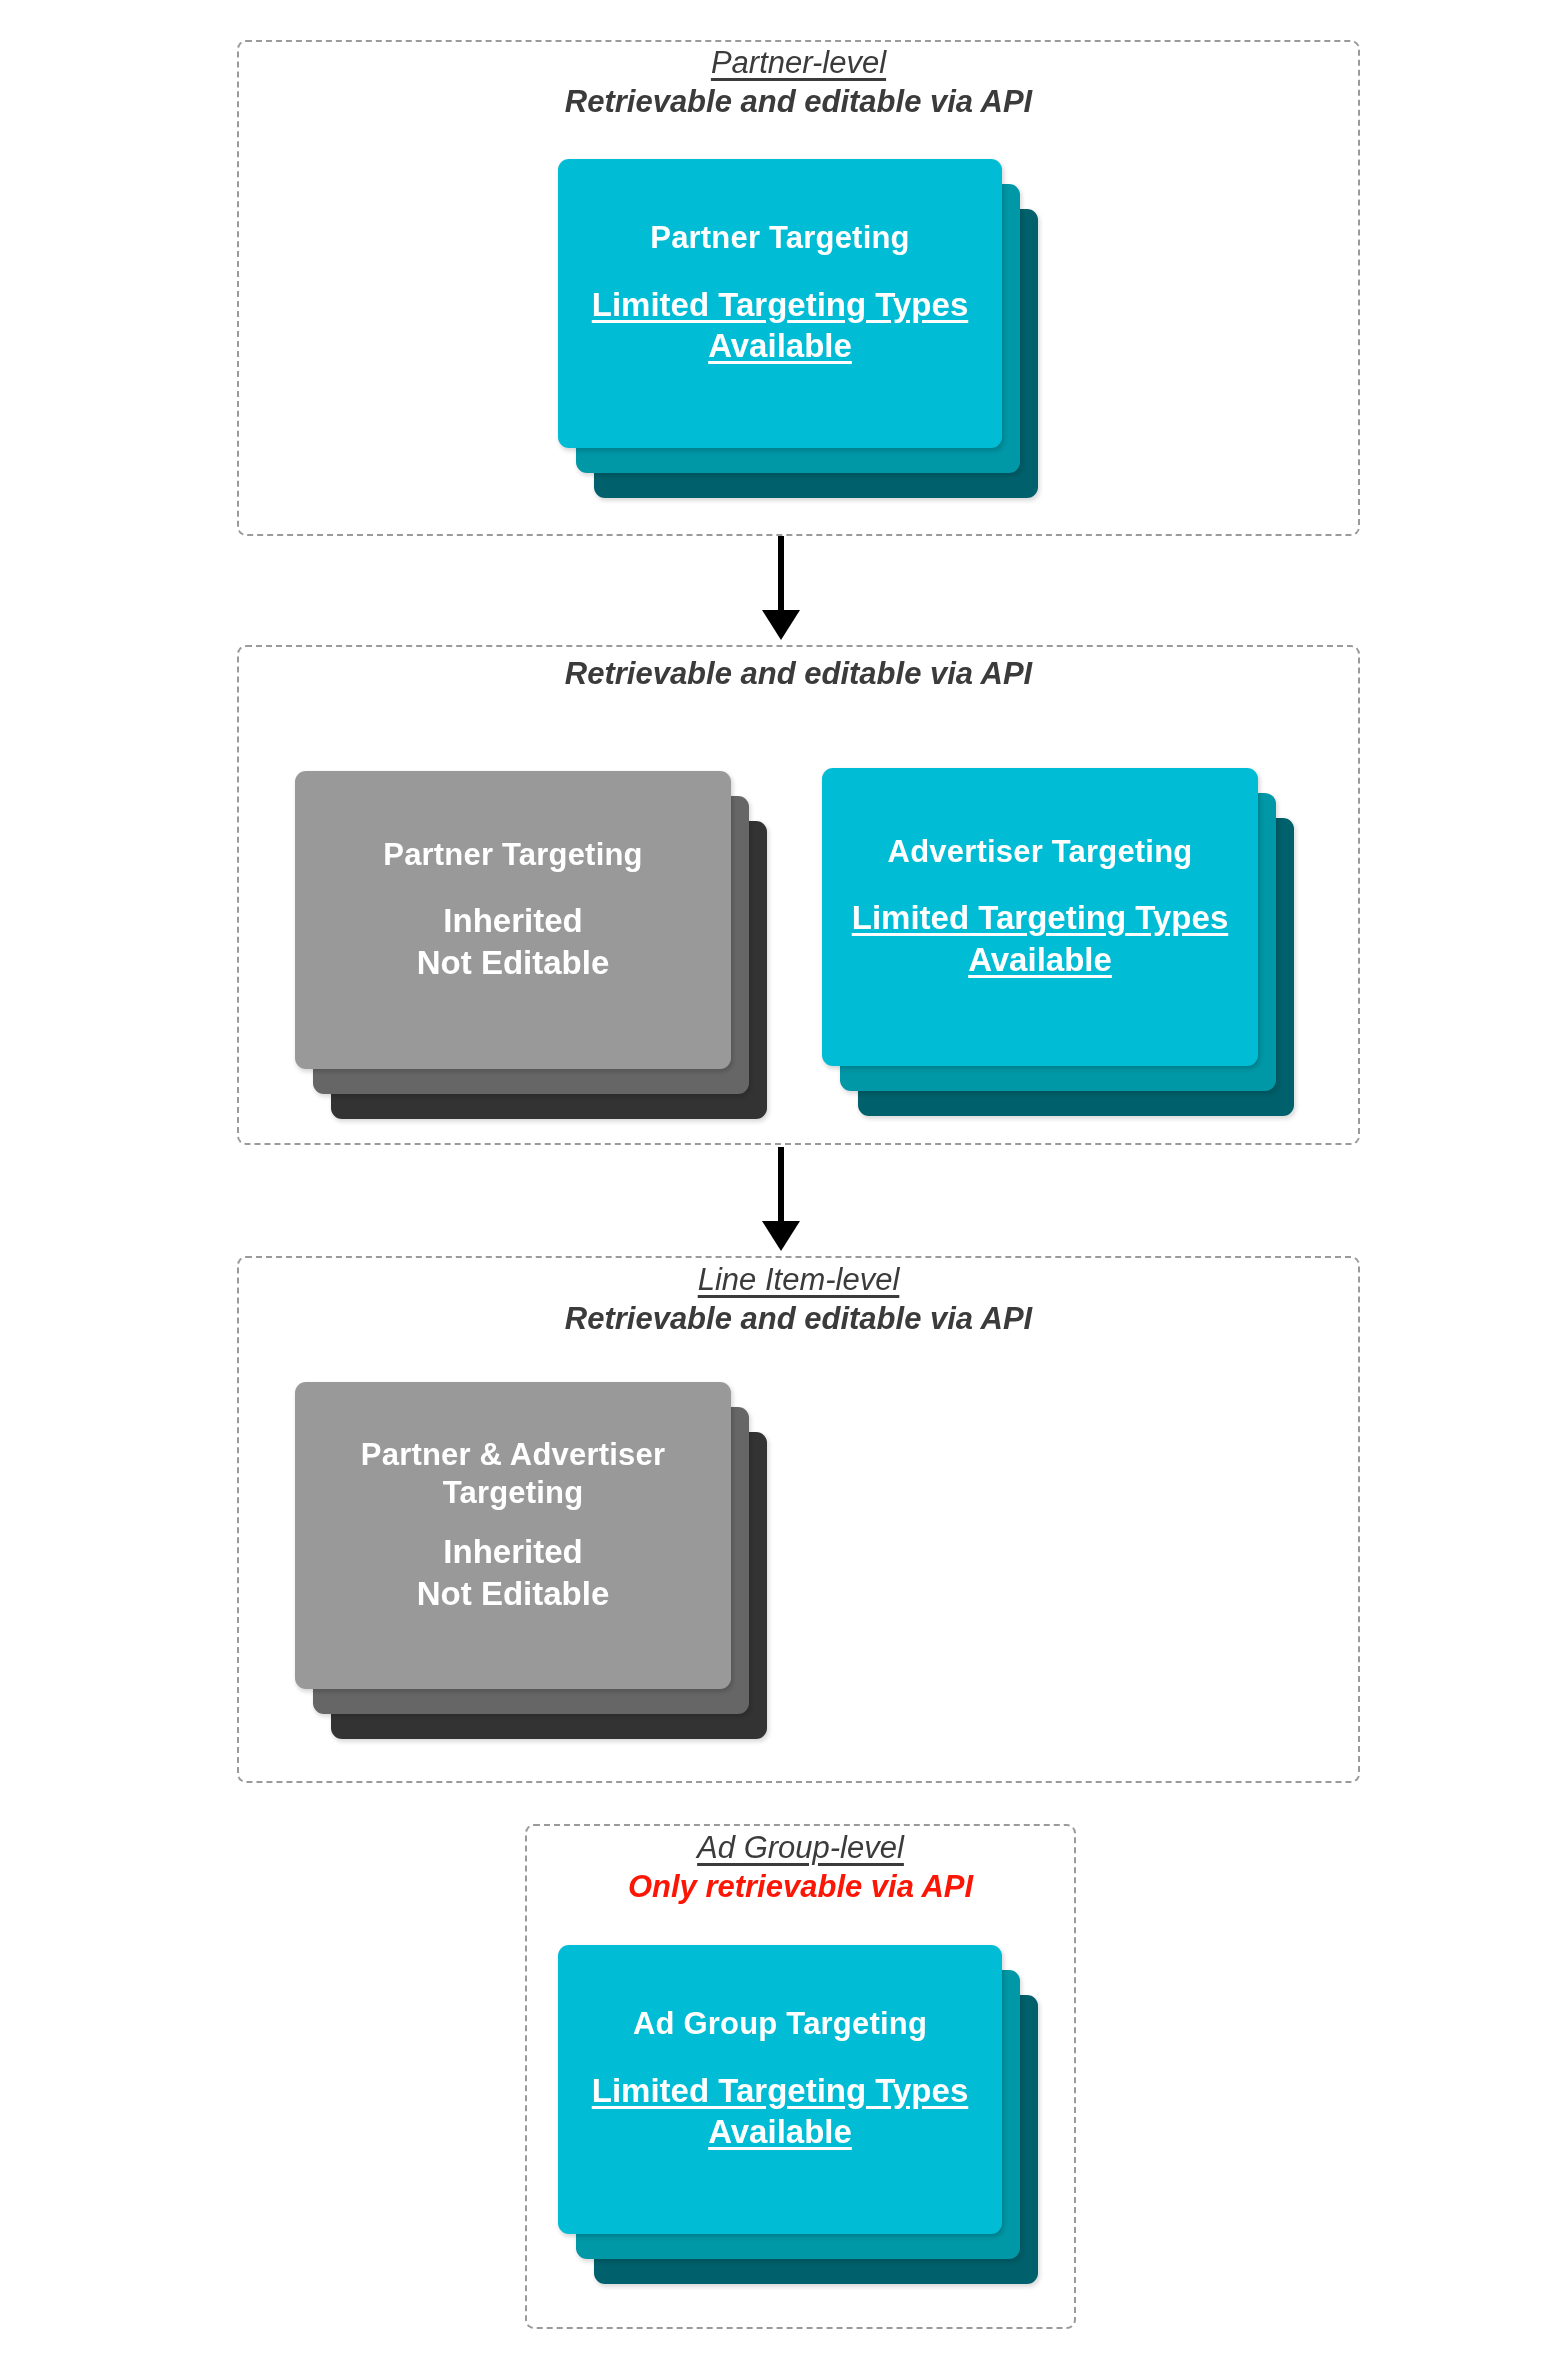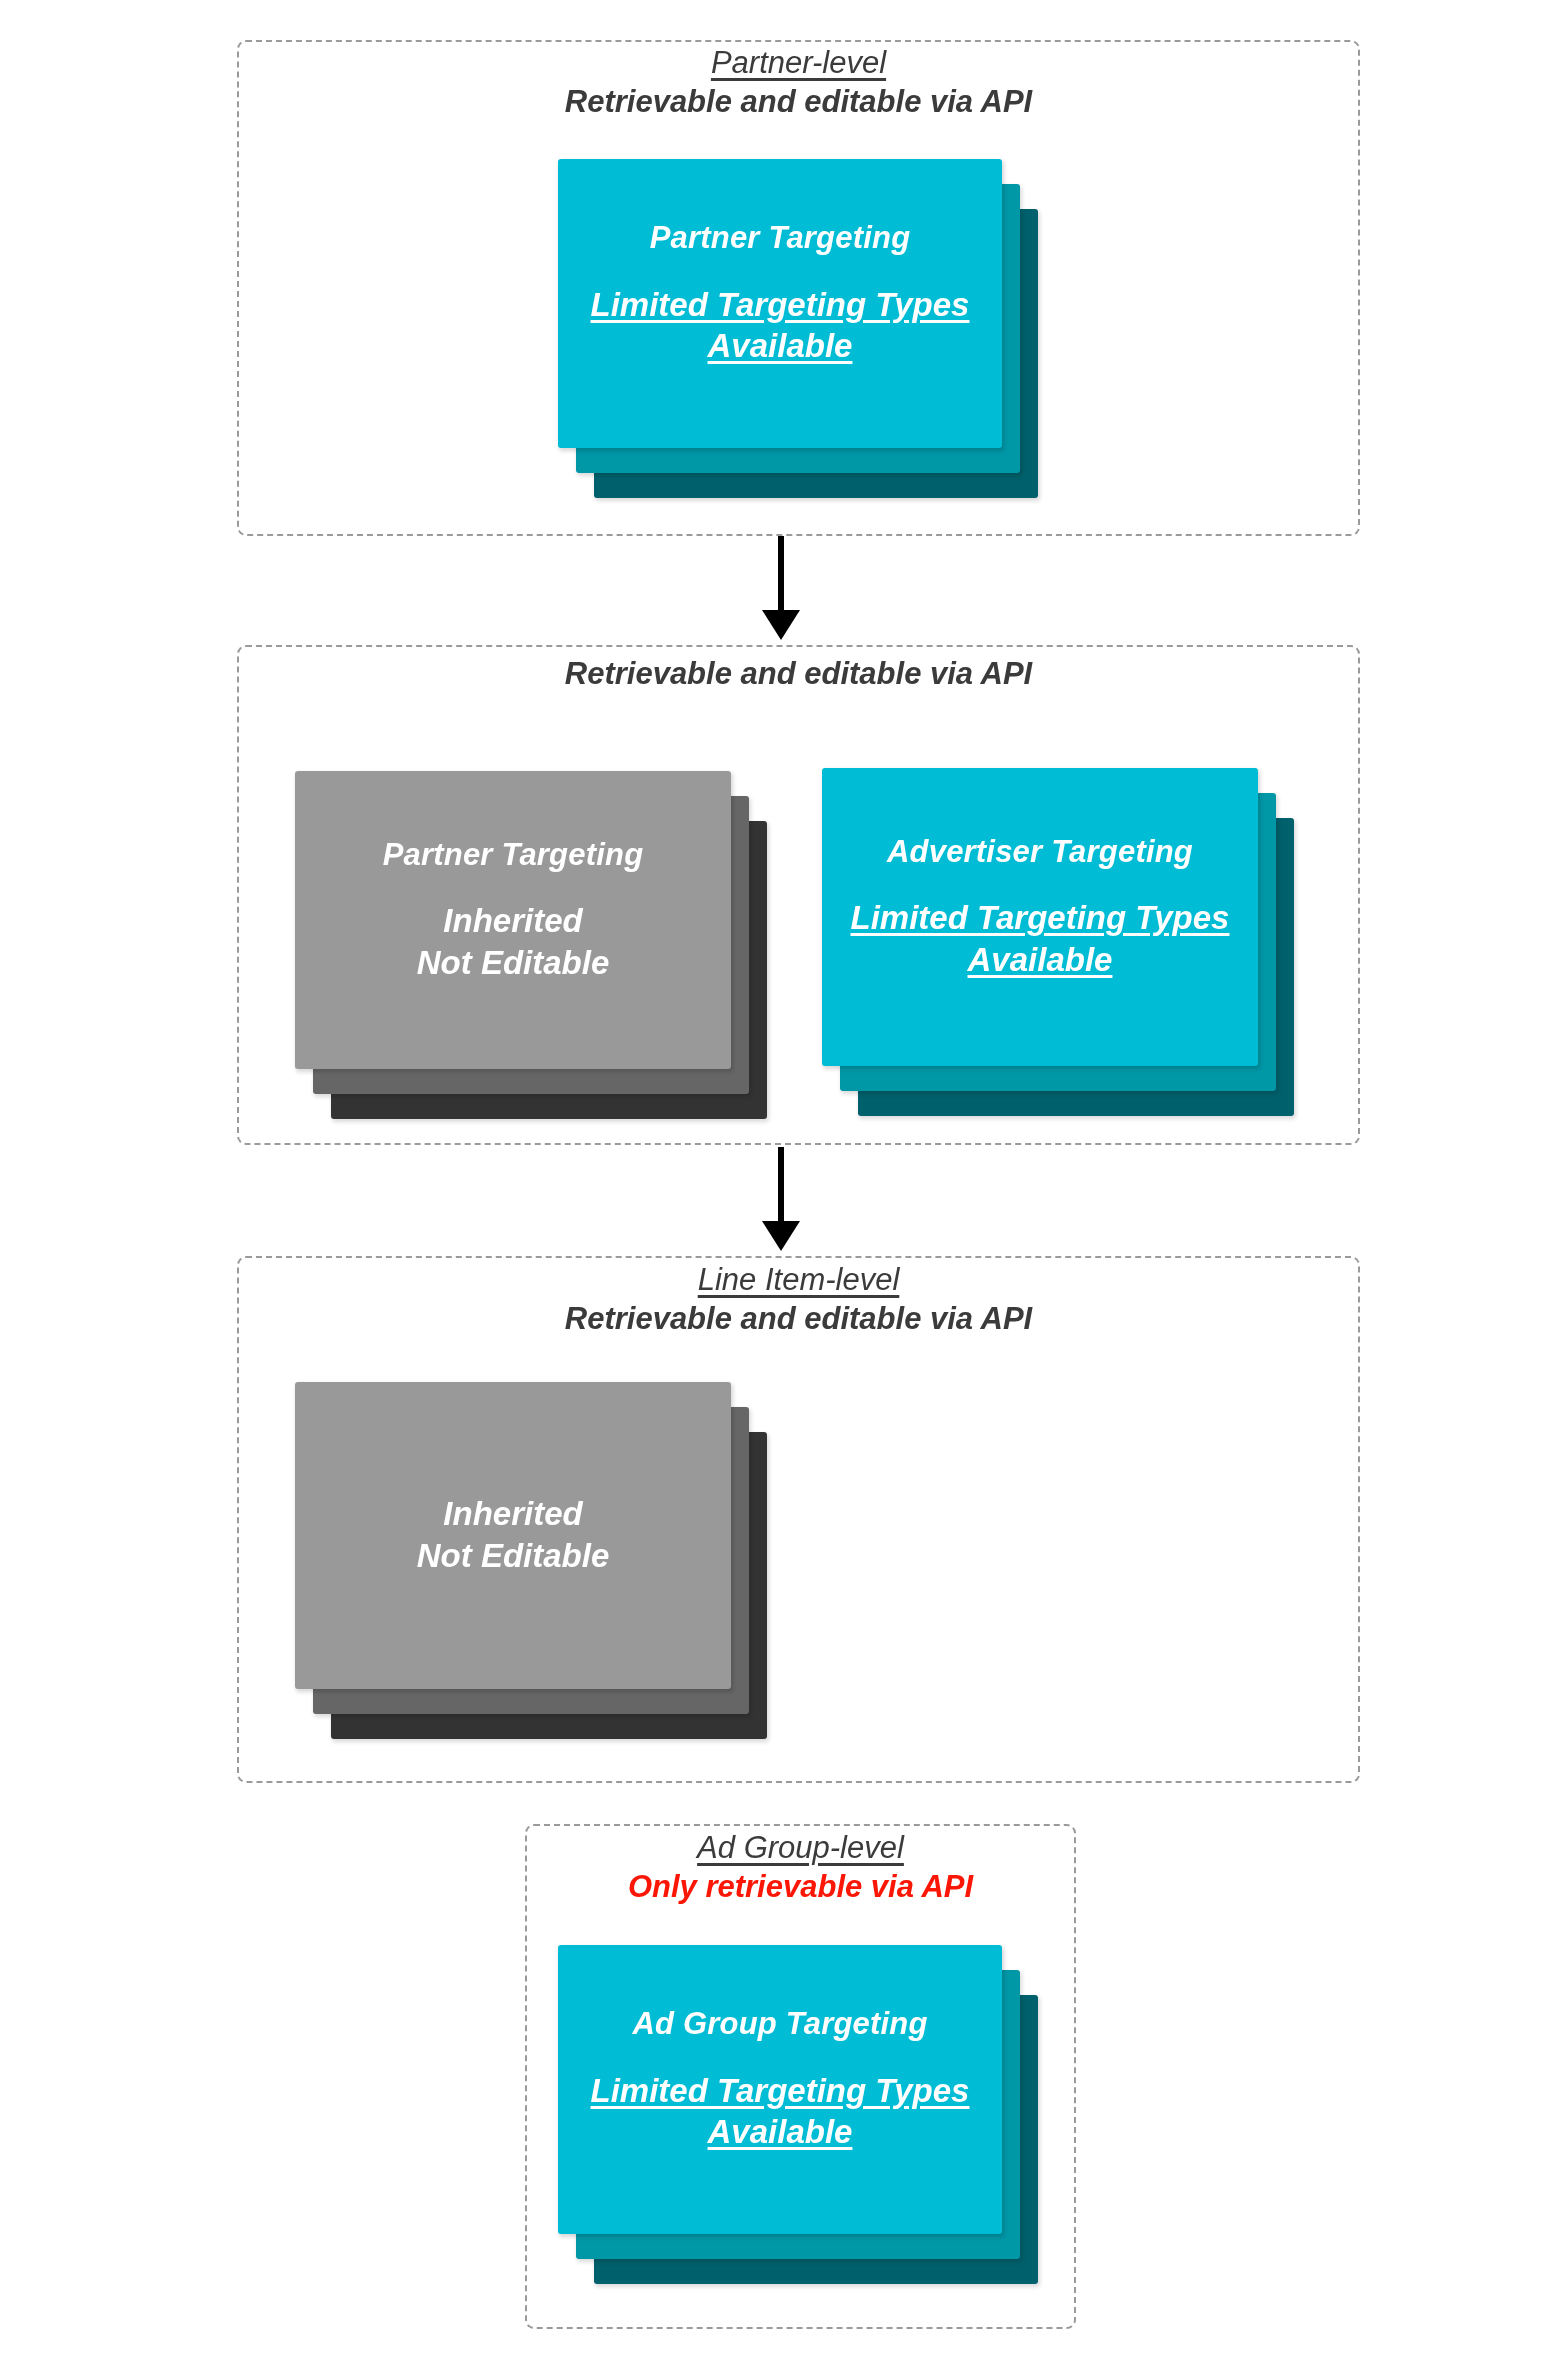--- a/index.html
+++ b/index.html
@@ -58,23 +58,22 @@
   .level-sub.warn {
     color: #fb1605;
   }
 
   
   .stack {
     position: absolute;
   }
   .stack .layer {
     position: absolute;
-    border-radius: 3px;
+    border-radius: 11px;
     box-sizing: border-box;
-    font-style: italic;
   }
   .stack .layer.back {
     left: 36px;
     top: 50px;
   }
   .stack .layer.mid {
     left: 18px;
     top: 25px;
   }
   .stack .layer.front {
@@ -206,20 +205,21 @@
 
   <div class="level-head" style="left:237px; top:1263px; width:1123px;">
     <div class="level-title">Line Item-level</div>
     <div class="level-sub">Retrievable and editable via API</div>
   </div>
 
   <div class="stack grey" style="left:295px; top:1382px; width:480px; height:357px;">
     <div class="layer back" style="width:436px; height:307px;"></div>
     <div class="layer mid" style="width:436px; height:307px;"></div>
     <div class="layer front" style="width:436px; height:307px;">
+      <div class="card-title">Partner &amp; Advertiser Targeting</div>
       <div class="card-note" style="white-space:pre-line; margin-top:19.6px;">Inherited
 Not Editable</div>
     </div>
   </div>
 
 
   <div class="level-box" style="left:525px; top:1824px; width:551px; height:505px;"></div>
 
   <div class="level-head" style="left:525px; top:1831px; width:551px;">
     <div class="level-title">Ad Group-level</div>

